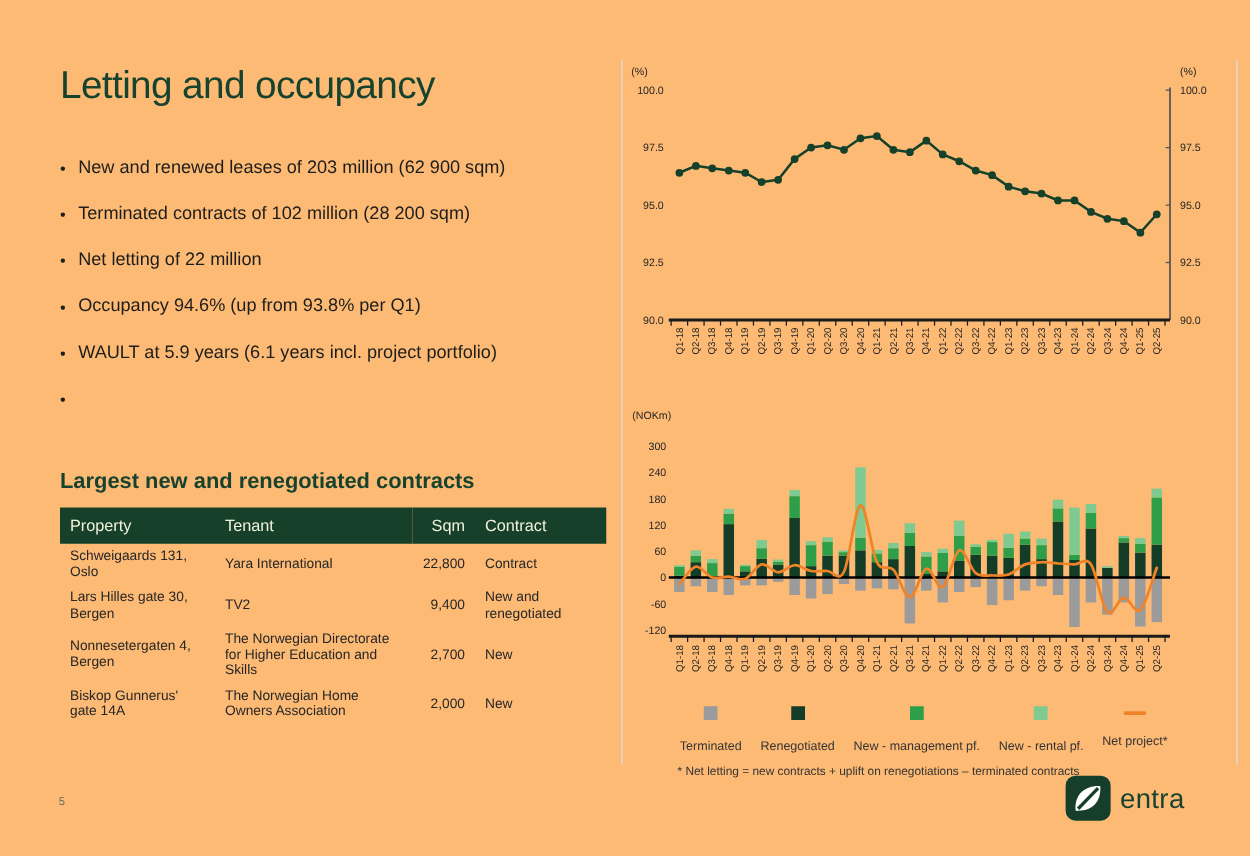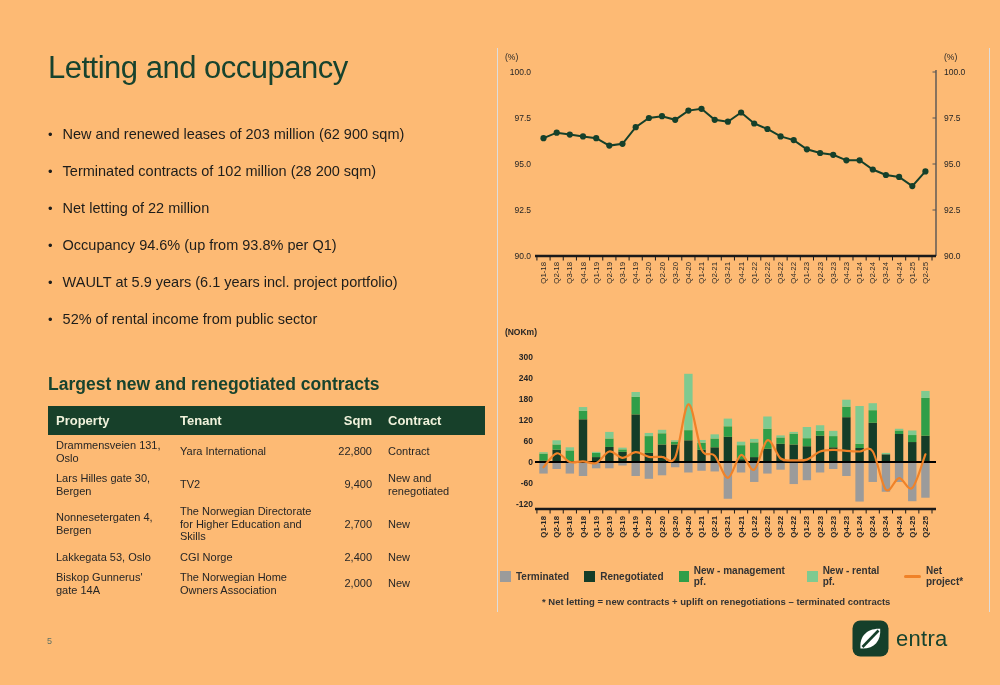--- a/index.html
+++ b/index.html
@@ -18,39 +18,39 @@
   .table-heading {
     position:absolute; left:48px; top:374px;
     font-size:17.5px; font-weight:700; color:#17432e;text-align:right;
   }
   .contracts-table {
     position:absolute; left:48px; top:406px; width:437px;
     border-collapse:collapse; font-size:11px; color:#262626;
   }
   .contracts-table th {
     background:#17402a; color:#f0f2dc; text-align:left;
-    font-size:13px; font-weight:700; padding:7px 8px;
+    font-size:13px; font-weight:400; padding:7px 8px;
   }
   .contracts-table td { padding:4px 8px; vertical-align:middle; line-height:12.5px; }
   .contracts-table th.num, .contracts-table td.num { text-align:right; }
   .col-property { width:124px; } .col-tenant { width:158px; }
   .col-sqm { width:50px; } .col-contract { width:105px; }
   .page-number { position:absolute; left:47px; top:636px; font-size:9px; color:#5f7265; }
 
   .panel-border { position:absolute; top:48px; width:1px; height:564px; background:#dddddd; }
   .panel-border.left { left:497px; } .panel-border.right { left:989px; }
 
   .right-panel { position:absolute; left:500px; top:46px; width:478px; }
   .right-panel svg { display:block; }
-  #letting-block { margin-top:19px;font-weight:bold; }
+  #letting-block { margin-top:19px; }
   .legend {
     margin-top:4px; display:flex; justify-content:center; align-items:center;
     gap:15px; font-size:10px; color:#333333;
   }
-  .legend-item { display:flex; align-items:center; gap:5px; }
+  .legend-item { display:flex; align-items:center; gap:16px;flex-direction:column; }
   .swatch { width:11px; height:11px; display:inline-block; }
   .line-swatch { width:18px; height:3px; border-radius:2px; display:inline-block; }
   .footnote { margin-top:9px; margin-left:42px; font-size:9.5px; color:#333333; }
 
   .logo { position:absolute; left:852px; top:620px; display:flex; align-items:center; gap:7px; }
   .logo-text { font-size:22px; font-weight:500; letter-spacing:0.3px; color:#17432e; }
 
   text { font-family:"Liberation Sans", sans-serif; }
 </style>
 </head>
@@ -76,58 +76,51 @@
     <li>
         <span class="dot">•</span>
         <span>Occupancy 94.6% (up from 93.8% per Q1)</span>
       </li>
     <li>
         <span class="dot">•</span>
         <span>WAULT at 5.9 years (6.1 years incl. project portfolio)</span>
       </li>
     <li>
         <span class="dot">•</span>
-        <span>52% of rental income from public sector</span>
       </li>
   </ul>
 
   <h2 class="table-heading">Largest new and renegotiated contracts</h2>
 
   <table class="contracts-table">
     <thead>
       <tr>
         <th class="col-property">Property</th>
         <th class="col-tenant">Tenant</th>
         <th class="col-sqm num">Sqm</th>
         <th class="col-contract">Contract</th>
       </tr>
     </thead>
     <tbody>
       <tr>
-        <td>Drammensveien 131, Oslo</td>
+        <td>Schweigaards 131, Oslo</td>
         <td>Yara International</td>
         <td class="num">22,800</td>
         <td>Contract</td>
       </tr>
       <tr>
         <td>Lars Hilles gate 30, Bergen</td>
         <td>TV2</td>
         <td class="num">9,400</td>
         <td>New and renegotiated</td>
       </tr>
       <tr>
         <td>Nonnesetergaten 4, Bergen</td>
         <td>The Norwegian Directorate for Higher Education and Skills</td>
         <td class="num">2,700</td>
-        <td>New</td>
-      </tr>
-      <tr>
-        <td>Lakkegata 53, Oslo</td>
-        <td>CGI Norge</td>
-        <td class="num">2,400</td>
         <td>New</td>
       </tr>
       <tr>
         <td>Biskop Gunnerus' gate 14A</td>
         <td>The Norwegian Home Owners Association</td>
         <td class="num">2,000</td>
         <td>New</td>
       </tr>
     </tbody>
   </table>

